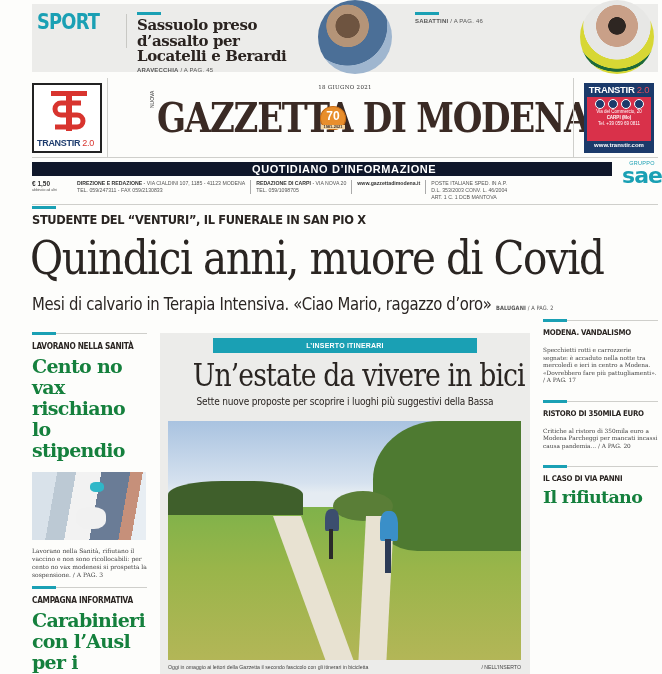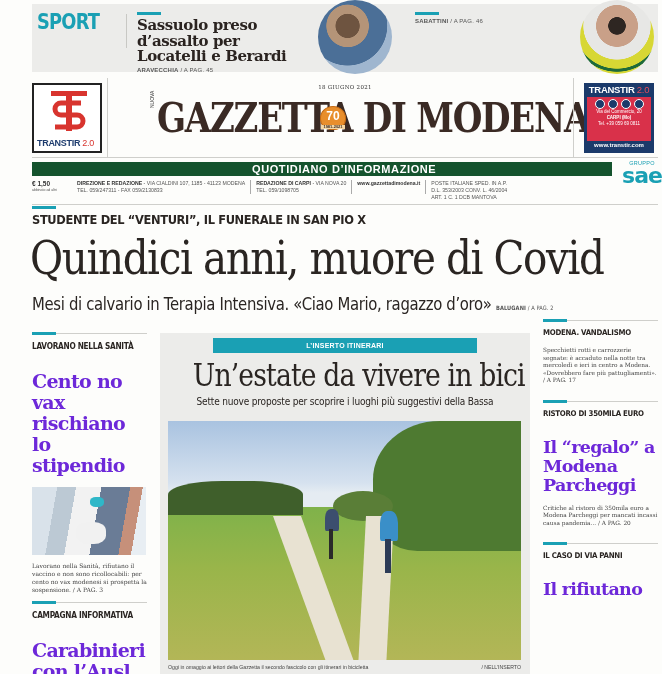--- a/index.html
+++ b/index.html
@@ -38,21 +38,21 @@
   .ad-right { position: absolute; left: 552px; top: 5px; width: 70px; height: 70px; background: #d9314a; border: 3px solid #1b3a6a; border-top-width: 14px; color: #fff; text-align: center; }
   .ad-right-title { position: absolute; left: 0; right: 0; top: -13px; font-size: 9.5px; font-weight: bold; letter-spacing: -0.3px; }
   .ad-right-title span { color: #e34c5c; font-weight: normal; }
   .ad-icons { display: flex; justify-content: center; gap: 3px; margin-top: 2px; }
   .ad-icons span { width: 10px; height: 10px; border-radius: 50%; background: #1b3a6a; border: 1px solid #fff; display: inline-block; }
   .ad-line { font-size: 4.5px; line-height: 6px; }
   .ad-line.b { font-weight: bold; }
   .ad-url { background: #1b3a6a; font-size: 6px; font-weight: bold; position: absolute; left: 0; right: 0; bottom: 0; line-height: 9px; }
 
   
-  .teal-band { position: absolute; left: 32px; top: 162px; width: 580px; height: 14px; background: #14532d; }
+  .teal-band { position: absolute; left: 32px; top: 162px; width: 580px; height: 14px; background: #0f172a; }
   .teal-band-label { position: absolute; left: 220px; top: 0; font-weight: bold; font-size: 11px; line-height: 14px; color: #fff; letter-spacing: 0.6px; }
   .gruppo { position: absolute; left: 622px; top: 160px; width: 40px; text-align: center; color: #1aa0b4; }
   .gruppo-lbl { font-size: 5.5px; letter-spacing: 0.3px; }
   .gruppo-sae { font-family: "DejaVu Sans", sans-serif; font-weight: bold; font-size: 22px; line-height: 20px; letter-spacing: -1px; }
 
   
   .info-line { position: absolute; left: 32px; top: 180px; width: 580px; height: 20px; font-size: 5.2px; line-height: 7px; color: #555; display: flex; }
   .info-line .cell { padding-right: 5px; margin-right: 5px; border-right: 1px solid #aaa; height: 14px; }
   .info-line .cell:last-child { border-right: none; }
   .info-line b { font-weight: bold; color: #333; }
@@ -66,21 +66,21 @@
   .headline-main { position: absolute; left: 30px; top: 229px; font-family: "DejaVu Serif", serif; font-size: 47px; line-height: 58px; color: #2a2522; letter-spacing: -1.6px; white-space: nowrap; transform: scaleX(0.86); transform-origin: left; }
   .subhead-main { position: absolute; left: 32px; top: 294px; font-family: "DejaVu Sans", sans-serif; font-size: 17.5px; color: #2a2522; letter-spacing: -0.4px; white-space: nowrap; transform: scaleX(0.85); transform-origin: left; }
   .subhead-credit { font-size: 6px; color: #555; letter-spacing: 0.1px; }
   .subhead-credit b { font-weight: bold; }
 
   
   .col-left { position: absolute; left: 32px; top: 333px; width: 115px; }
   .col-rule { width: 100%; height: 1px; background: #cfcfcb; }
   .col-accent { width: 24px; height: 3px; background: #1aa0b4; margin-top: -2px; }
   .kicker { font-family: "DejaVu Sans", sans-serif; font-weight: bold; font-size: 8.2px; color: #2a2522; margin-top: 6px; letter-spacing: -0.3px; white-space: nowrap; transform: scaleX(0.9); transform-origin: left; }
-  .col-title { font-family: "DejaVu Serif", serif; font-weight: bold; font-size: 19px; line-height: 21px; color: #6d28d9; letter-spacing: -0.7px; margin-top: 20px; }
+  .col-title { font-family: "DejaVu Serif", serif; font-weight: bold; font-size: 19px; line-height: 21px; color: #15803d; letter-spacing: -0.7px; margin-top: 5px; }
   .vax-photo { width: 114px; height: 68px; margin-top: 11px; background: linear-gradient(100deg, #d9e2ea 0 20%, #bcc9d4 20% 35%, #f2f2f2 35% 55%, #6a7c96 55% 78%, #c6907a 78% 88%, #e8eef3 88%); position: relative; overflow: hidden; }
   .vax-photo::before { content: ""; position: absolute; left: 58px; top: 10px; width: 14px; height: 10px; border-radius: 40%; background: #2fb7c8; }
   .vax-photo::after { content: ""; position: absolute; left: 44px; top: 35px; width: 30px; height: 22px; border-radius: 40%; background: #f1f1f1; }
   .body-text { font-family: "DejaVu Serif", serif; font-size: 6px; line-height: 8px; color: #444; margin-top: 7px; }
   .col-left .col-rule.second { margin-top: 8px; }
 
   
   .feature { position: absolute; left: 160px; top: 333px; width: 370px; height: 343px; background: #ececea; }
   .feature-label { position: absolute; left: 53px; top: 5px; width: 264px; height: 15px; background: #1aa0b4; color: #fff; font-weight: bold; font-size: 7px; text-align: center; line-height: 15px; letter-spacing: 0.2px; }
   .feature-title { position: absolute; left: 8px; top: 22px; width: 354px; text-align: center; font-family: "DejaVu Serif", serif; font-size: 31px; line-height: 40px; color: #2a2522; letter-spacing: -1px; white-space: nowrap; transform: scaleX(0.86); transform-origin: center; }
@@ -230,19 +230,18 @@
 </div>
 
 <div class="col-right">
   <div class="col-rule"></div>
   <div class="col-accent"></div>
   <div class="kicker">MODENA. VANDALISMO</div>
   <div class="body-text">Specchietti rotti e carrozzerie segnate: è accaduto nella notte tra mercoledì e ieri in centro a Modena. «Dovrebbero fare più pattugliamenti». / A PAG. 17</div>
   <div class="col-rule second"></div>
   <div class="col-accent"></div>
   <div class="kicker">RISTORO DI 350MILA EURO</div>
-  <div class="col-title">Il “regalo” a Modena Parcheggi</div>
   <div class="body-text">Critiche al ristoro di 350mila euro a Modena Parcheggi per mancati incassi causa pandemia... / A PAG. 20</div>
   <div class="col-rule second"></div>
   <div class="col-accent"></div>
   <div class="kicker">IL CASO DI VIA PANNI</div>
   <div class="col-title">Il rifiutano</div>
 </div>
 
 </body></html>

